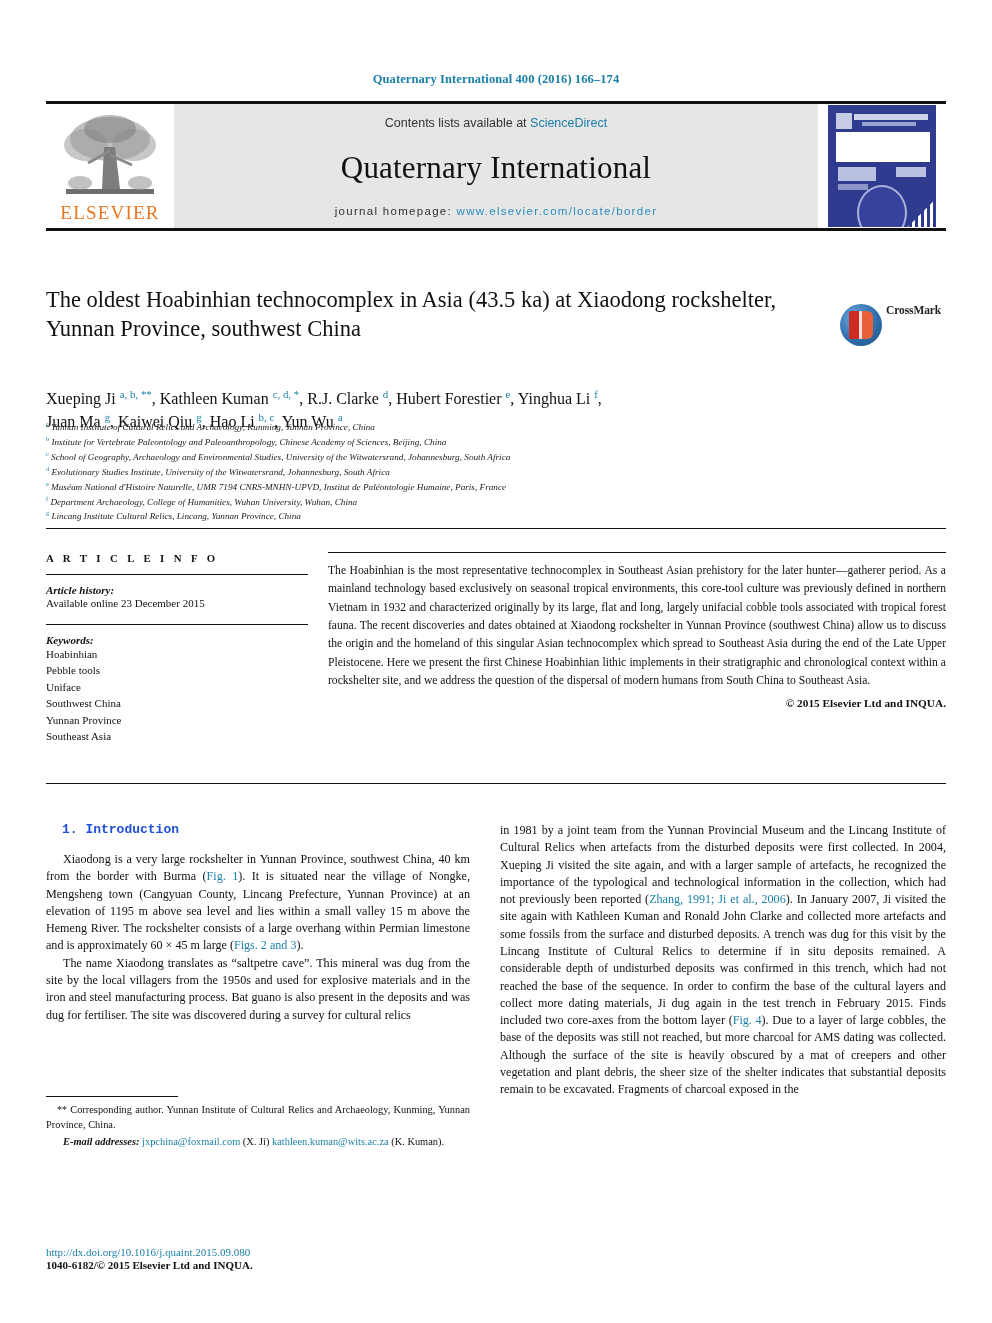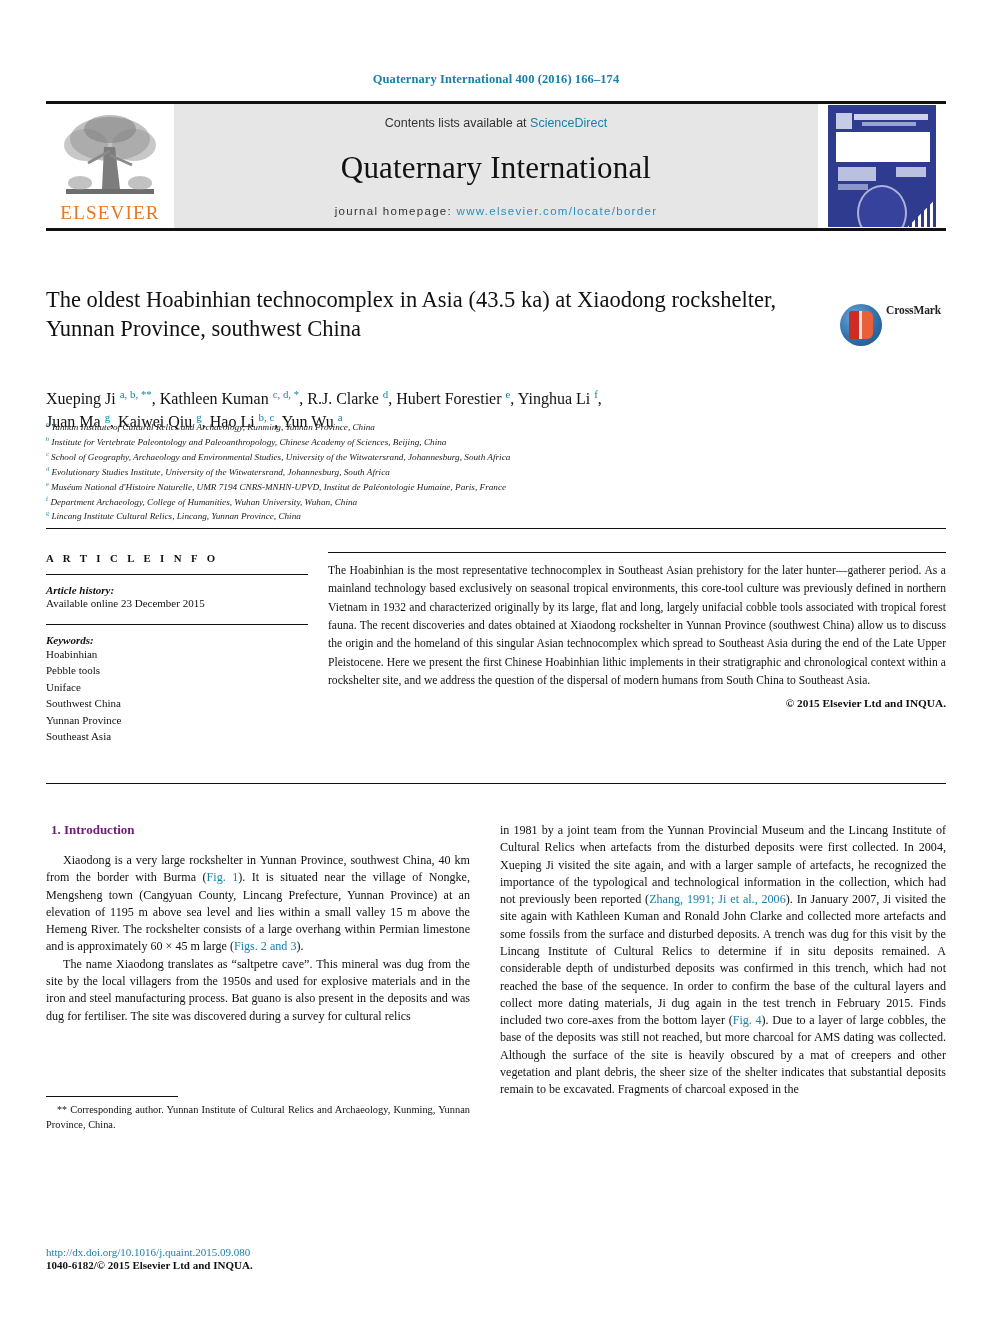--- a/index.html
+++ b/index.html
@@ -347,25 +347,25 @@
     left: 46px;
     width: 424px;
   }
   .body-right {
     position: absolute;
     top: 822px;
     left: 500px;
     width: 446px;
   }
   .h1 {
-    font-family: Liberation Serif, serif;
+    font-family: Liberation Mono, monospace;
     font-weight: bold;
     font-size: 13px;
-    color: #701a75;
-    margin: 0 0 14px 5px;
+    color: #1d4ed8;
+    margin: 0 0 14px 16px;
   }
   .para {
     font-family: "Liberation Serif", serif;
     font-size: 12.1px;
     line-height: 1.43;
     text-align: justify;
     color: #111;
     margin: 0;
     text-indent: 17px;
   }
@@ -541,20 +541,27 @@
     <div id="right-paras">
         <p class="para cont"><span>in 1981 by a joint team from the Yunnan Provincial Museum and the Lincang Institute of Cultural Relics when artefacts from the disturbed deposits were first collected. In 2004, Xueping Ji visited the site again, and with a larger sample of artefacts, he recognized the importance of the typological and technological information in the collection, which had not previously been reported (</span><span class="lnk">Zhang, 1991; Ji et al., 2006</span><span>). In January 2007, Ji visited the site again with Kathleen Kuman and Ronald John Clarke and collected more artefacts and some fossils from the surface and disturbed deposits. A trench was dug for this visit by the Lincang Institute of Cultural Relics to determine if in situ deposits remained. A considerable depth of undisturbed deposits was confirmed in this trench, which had not reached the base of the sequence. In order to confirm the base of the cultural layers and collect more dating materials, Ji dug again in the test trench in February 2015. Finds included two core-axes from the bottom layer (</span><span class="lnk">Fig. 4</span><span>). Due to a layer of large cobbles, the base of the deposits was still not reached, but more charcoal for AMS dating was collected. Although the surface of the site is heavily obscured by a mat of creepers and other vegetation and plant debris, the sheer size of the shelter indicates that substantial deposits remain to be excavated. Fragments of charcoal exposed in the</span></p>
       </div>
   </div>
 
   <div class="footnotes">
     <div class="fn-rule"></div>
     <div id="footnote-list">
         <p class="fn"><span class="mark">**</span><span> Corresponding author. Yunnan Institute of Cultural Relics and Archaeology, Kunming, Yunnan Province, China.</span></p>
       </div>
+    <p class="fn-email">
+      <i>E-mail addresses:</i>
+      <span class="lnk">jxpchina@foxmail.com</span>
+      <span>(X. Ji)</span>
+      <span class="lnk">kathleen.kuman@wits.ac.za</span>
+      <span>(K. Kuman).</span>
+    </p>
   </div>
 
   <div class="doi-block">
     <div class="doi-link">http://dx.doi.org/10.1016/j.quaint.2015.09.080</div>
     <div class="issn-line">1040-6182/© 2015 Elsevier Ltd and INQUA.</div>
   </div>
 
 </div>
 
 </body></html>

